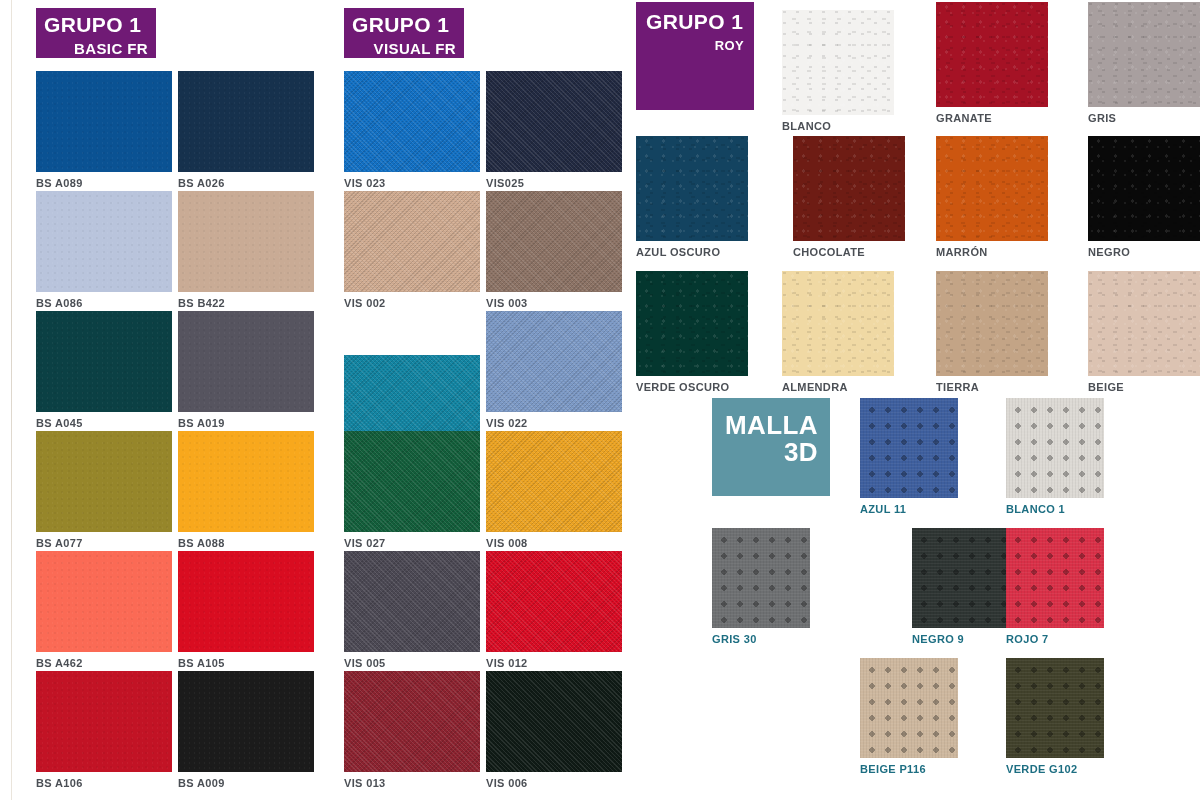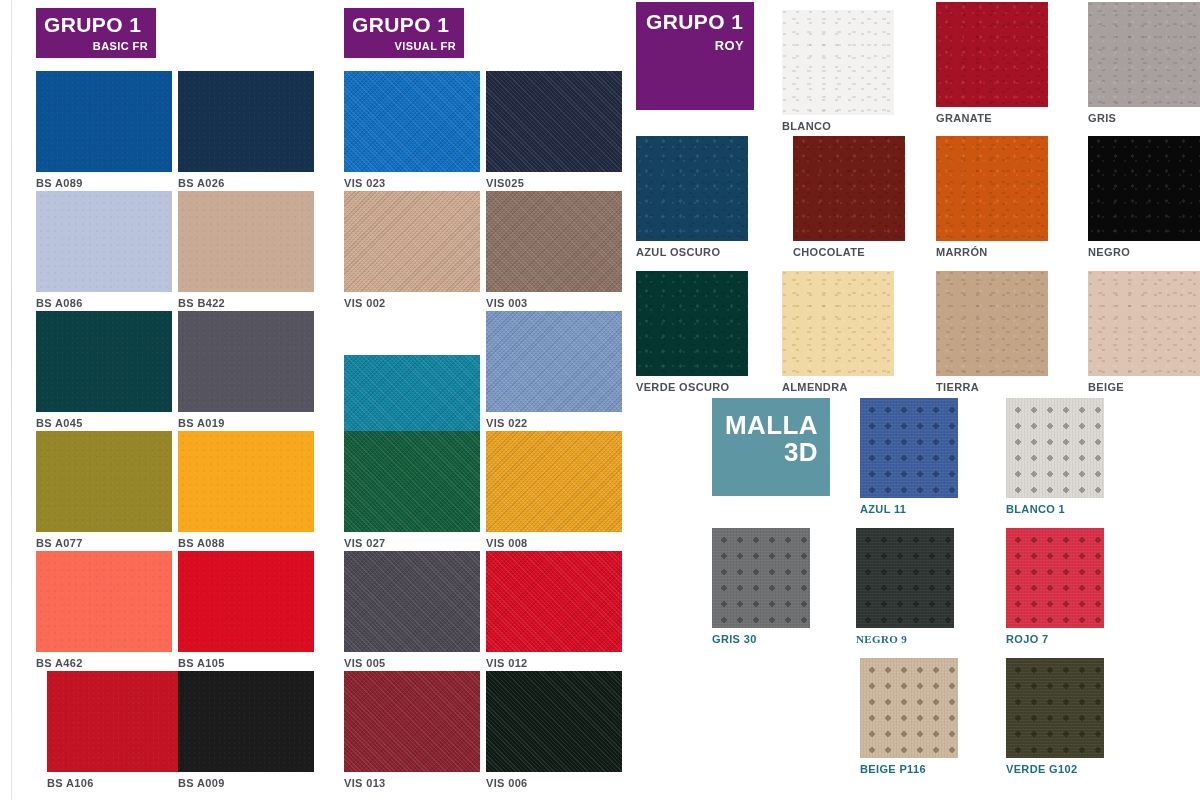--- a/index.html
+++ b/index.html
@@ -41,21 +41,21 @@
     line-height:1;
     text-align:right;
   }
 
   
   .badge-bar{
     width:120px;height:50px;
     padding:6px 8px 0 8px;
   }
   .badge-bar .g-title{font-size:21px;margin-bottom:6px;}
-  .badge-bar .g-sub{font-size:11px;}
+  .badge-bar .g-sub{font-size:15px;}
 
   
   .badge-square{
     width:118px;height:108px;
     padding:9px 10px 0 10px;
   }
   .badge-square .g-title{font-size:21px;margin-bottom:7px;}
   .badge-square .g-sub{font-size:13px;}
 
   
@@ -174,21 +174,21 @@
 
   <div class="swatch-cell" style="left:36px;top:551px;">
     <div class="swatch tex-flat" style="width:136px;height:101px;background:#fb6a55;"></div>
     <span class="swatch-label">BS A462</span>
   </div>
   <div class="swatch-cell" style="left:178px;top:551px;">
     <div class="swatch tex-flat" style="width:136px;height:101px;background:#d90c20;"></div>
     <span class="swatch-label">BS A105</span>
   </div>
 
-  <div class="swatch-cell" style="left:47px;top:671px;">
+  <div class="swatch-cell" style="left:36px;top:671px;">
     <div class="swatch tex-flat" style="width:136px;height:101px;background:#c21325;"></div>
     <span class="swatch-label">BS A106</span>
   </div>
   <div class="swatch-cell" style="left:178px;top:671px;">
     <div class="swatch tex-flat" style="width:136px;height:101px;background:#1b1b1b;"></div>
     <span class="swatch-label">BS A009</span>
   </div>
 
   <div class="group-badge badge-bar" style="left:344px;top:8px;">
     <span class="g-title">GRUPO 1</span>
@@ -312,21 +312,21 @@
   </div>
   <div class="swatch-cell" style="left:1006px;top:398px;">
     <div class="swatch tex-mesh" style="width:98px;height:100px;background:#dcd9d4;"></div>
     <span class="swatch-label teal">BLANCO 1</span>
   </div>
 
   <div class="swatch-cell" style="left:712px;top:528px;">
     <div class="swatch tex-mesh" style="width:98px;height:100px;background:#6e7072;"></div>
     <span class="swatch-label teal">GRIS 30</span>
   </div>
-  <div class="swatch-cell" style="left:856px;top:528px;font-family:Liberation Serif, serif;">
+  <div class="swatch-cell" style="left:912px;top:528px;">
     <div class="swatch tex-mesh" style="width:98px;height:100px;background:#2e3533;"></div>
     <span class="swatch-label teal">NEGRO 9</span>
   </div>
   <div class="swatch-cell" style="left:1006px;top:528px;">
     <div class="swatch tex-mesh" style="width:98px;height:100px;background:#d93048;"></div>
     <span class="swatch-label teal">ROJO 7</span>
   </div>
 
   <div class="swatch-cell" style="left:860px;top:658px;">
     <div class="swatch tex-mesh" style="width:98px;height:100px;background:#cdb79e;"></div>

